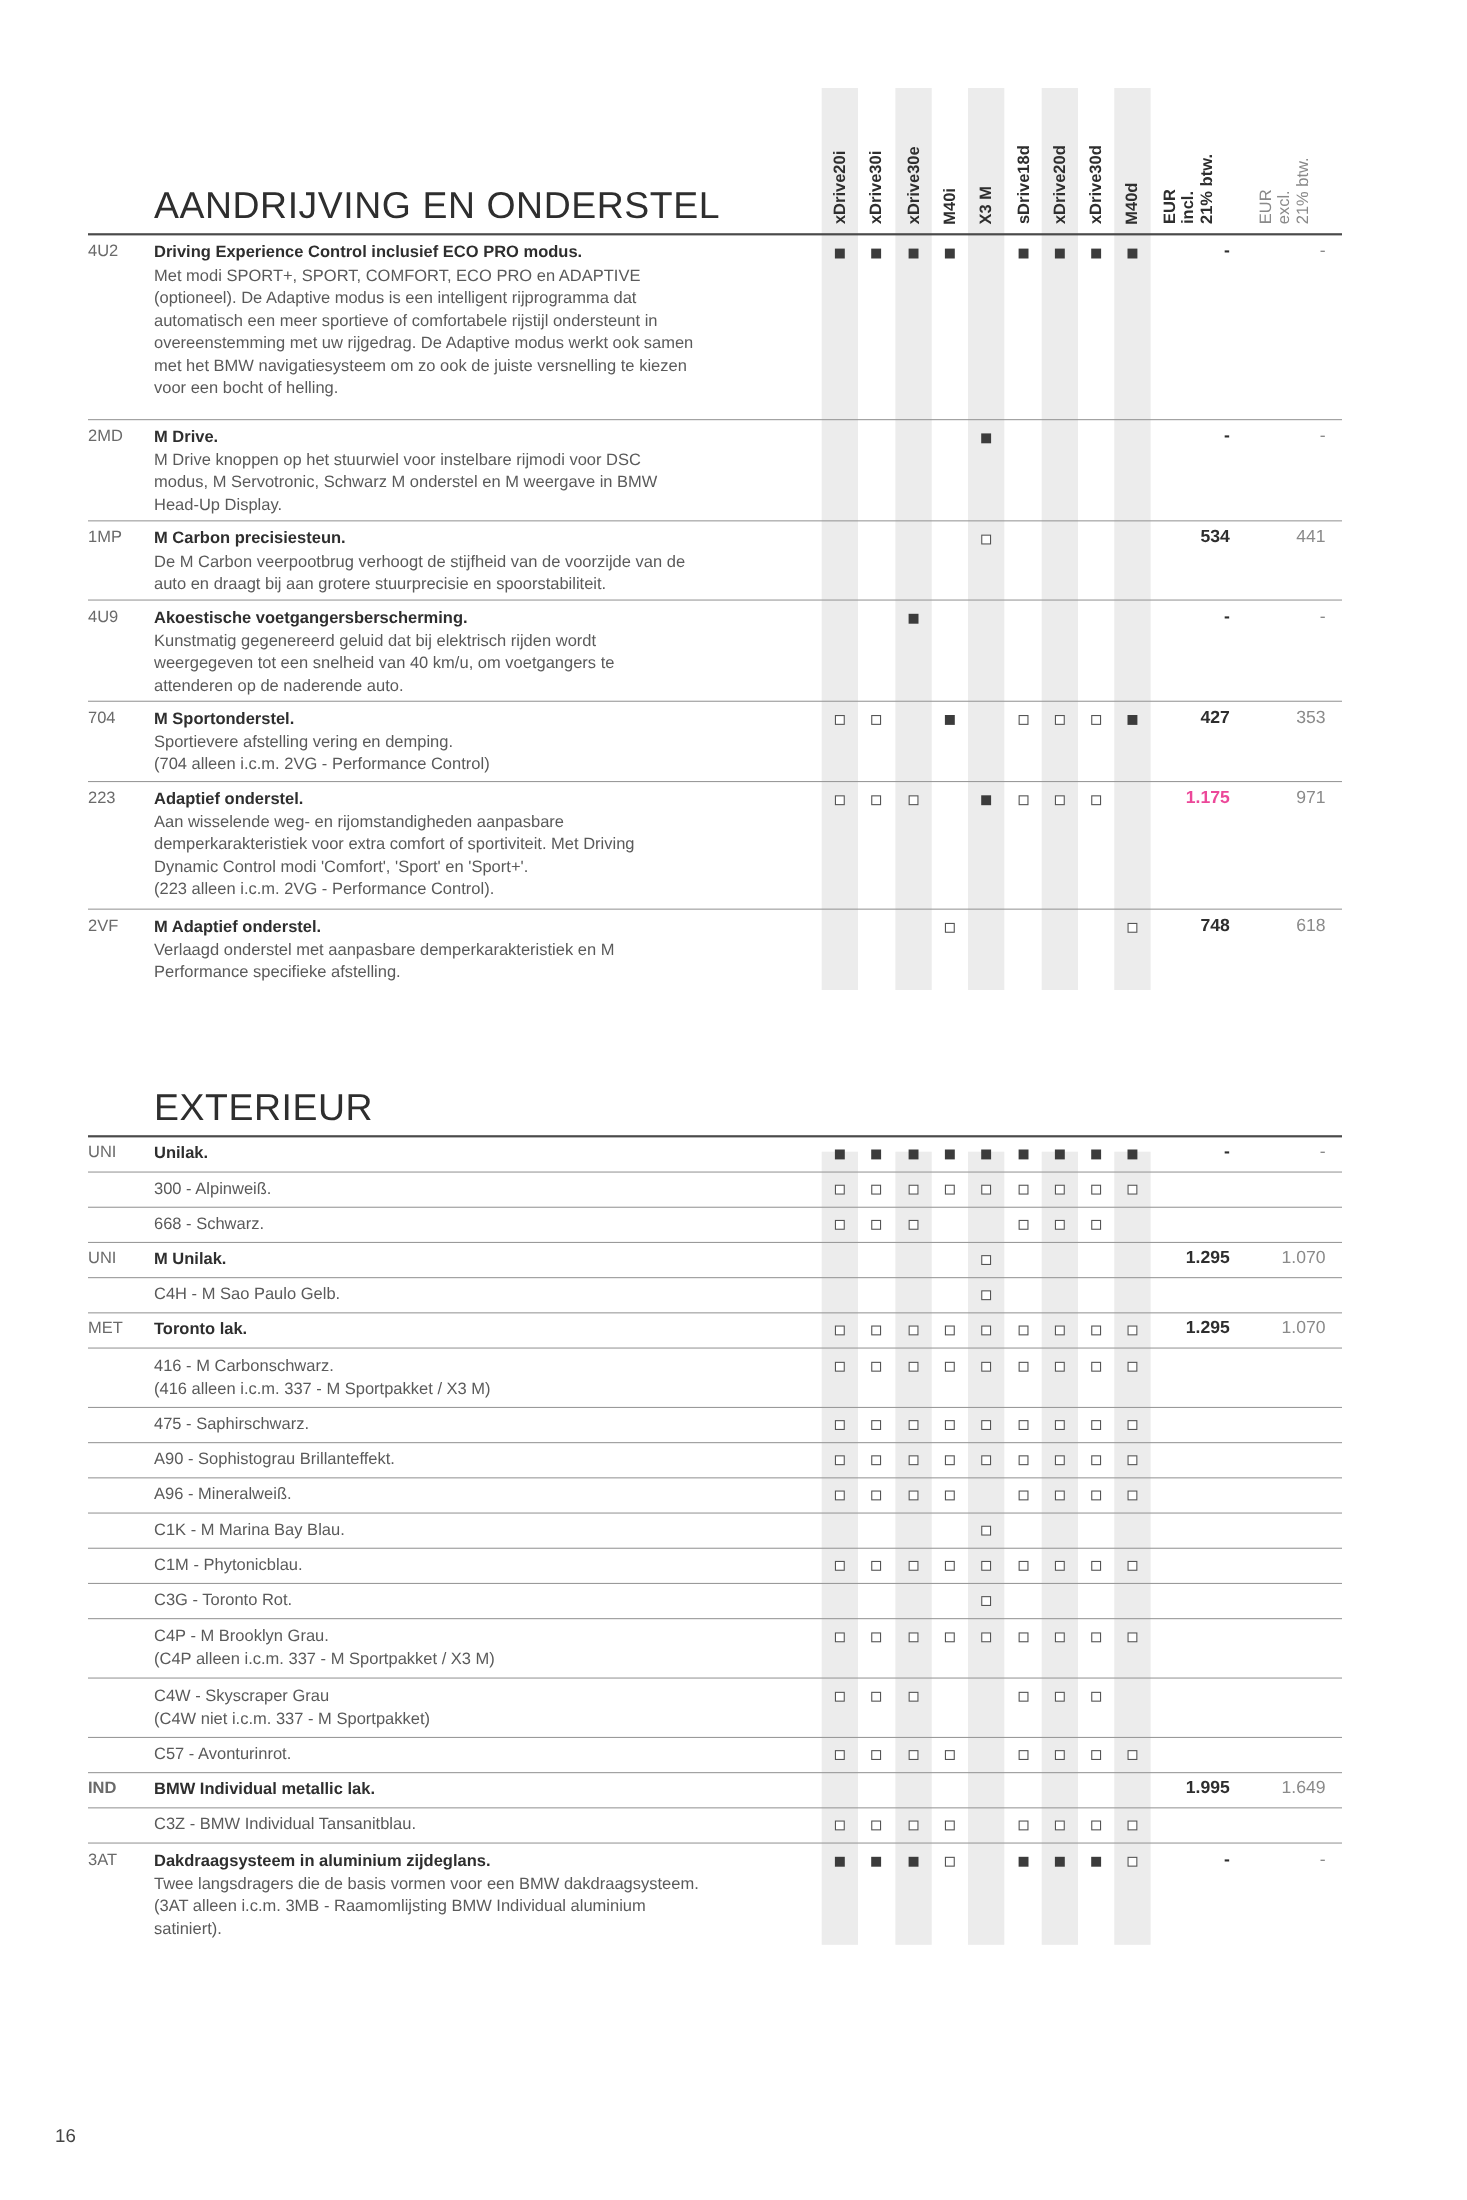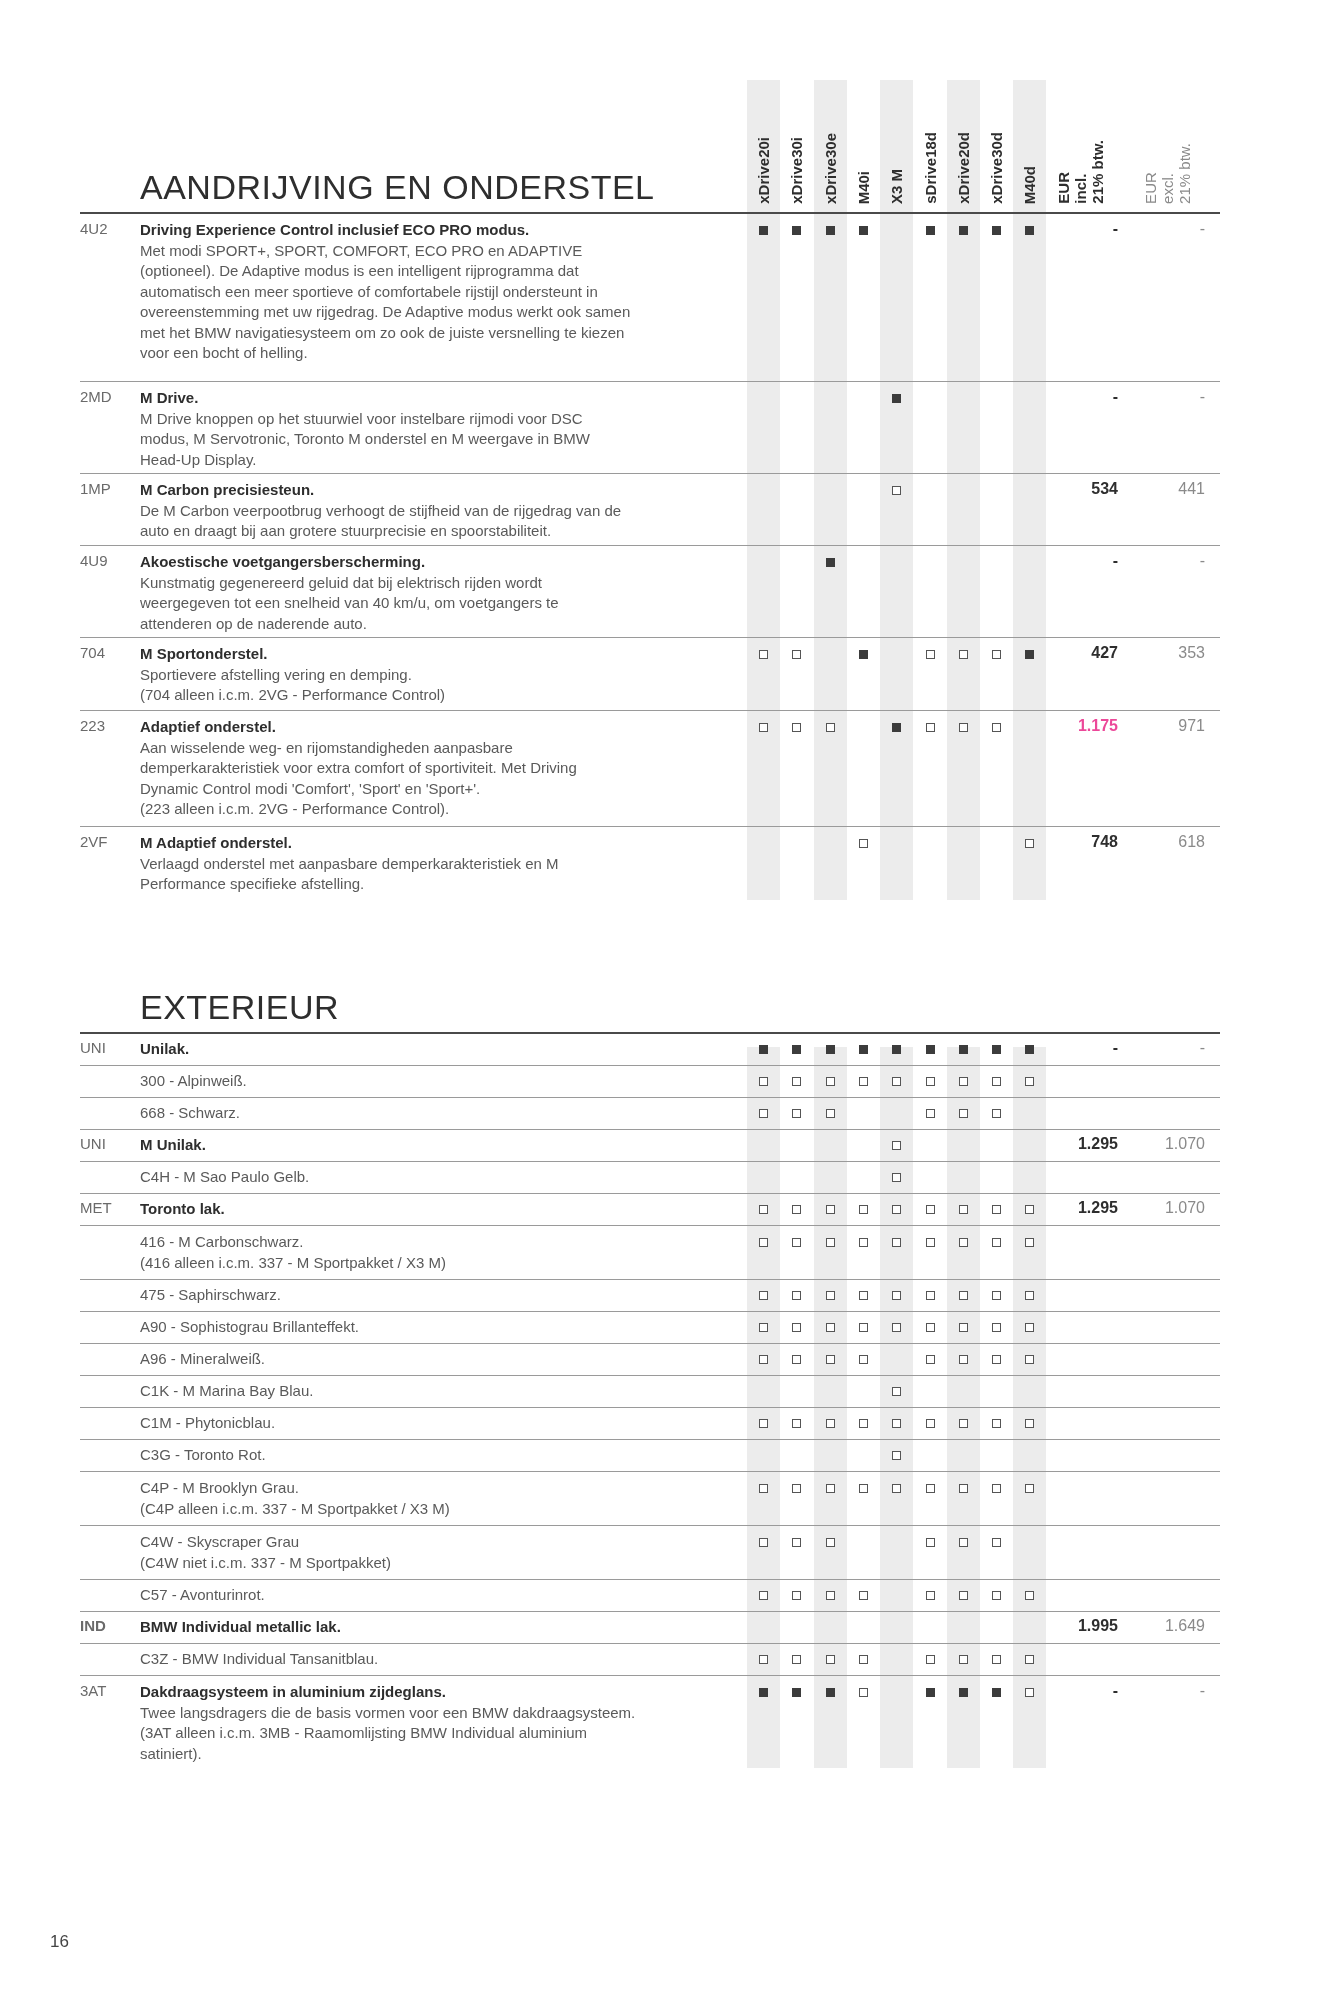--- a/index.html
+++ b/index.html
@@ -98,32 +98,32 @@
     <div class="mark std" style="left: 958.8px; top: 226px;"></div>
     <div class="mark std" style="left: 992.1px; top: 226px;"></div>
     <div class="mark std" style="left: 1025.4px; top: 226px;"></div>
     <div class="price-excl" style="font-weight: bold; color: rgb(46, 46, 46); right: 216px; top: 220px;">-</div>
     <div class="price-excl" style="right: 129px; top: 220px;">-</div>
     <div class="row" style="top: 382px; height: 92px;">
       <div class="code" style="top: 6px;">2MD</div>
       <div class="text" style="top: 6px;">
         <span class="head">M Drive.</span>
         <span class="desc">M Drive knoppen op het stuurwiel voor instelbare rijmodi voor DSC
-modus, M Servotronic, Toronto M onderstel en M weergave in BMW
+modus, M Servotronic, Schwarz M onderstel en M weergave in BMW
 Head-Up Display.</span>
       </div>
     </div>
     <div class="mark std" style="left: 892.2px; top: 394px;"></div>
     <div class="price-excl" style="font-weight: bold; color: rgb(46, 46, 46); right: 216px; top: 388px;">-</div>
     <div class="price-excl" style="right: 129px; top: 388px;">-</div>
     <div class="row" style="top: 474px; height: 72px;">
       <div class="code" style="top: 6px;">1MP</div>
       <div class="text" style="top: 6px;">
         <span class="head">M Carbon precisiesteun.</span>
-        <span class="desc">De M Carbon veerpootbrug verhoogt de stijfheid van de rijgedrag van de
+        <span class="desc">De M Carbon veerpootbrug verhoogt de stijfheid van de voorzijde van de
 auto en draagt bij aan grotere stuurprecisie en spoorstabiliteit.</span>
       </div>
     </div>
     <div class="mark opt" style="left: 892.2px; top: 486px;"></div>
     <div class="price-excl" style="font-weight: bold; color: rgb(46, 46, 46); right: 216px; top: 480px;">534</div>
     <div class="price-excl" style="right: 129px; top: 480px;">441</div>
     <div class="row" style="top: 546px; height: 92px;">
       <div class="code" style="top: 6px;">4U9</div>
       <div class="text" style="top: 6px;">
         <span class="head">Akoestische voetgangersberscherming.</span>

